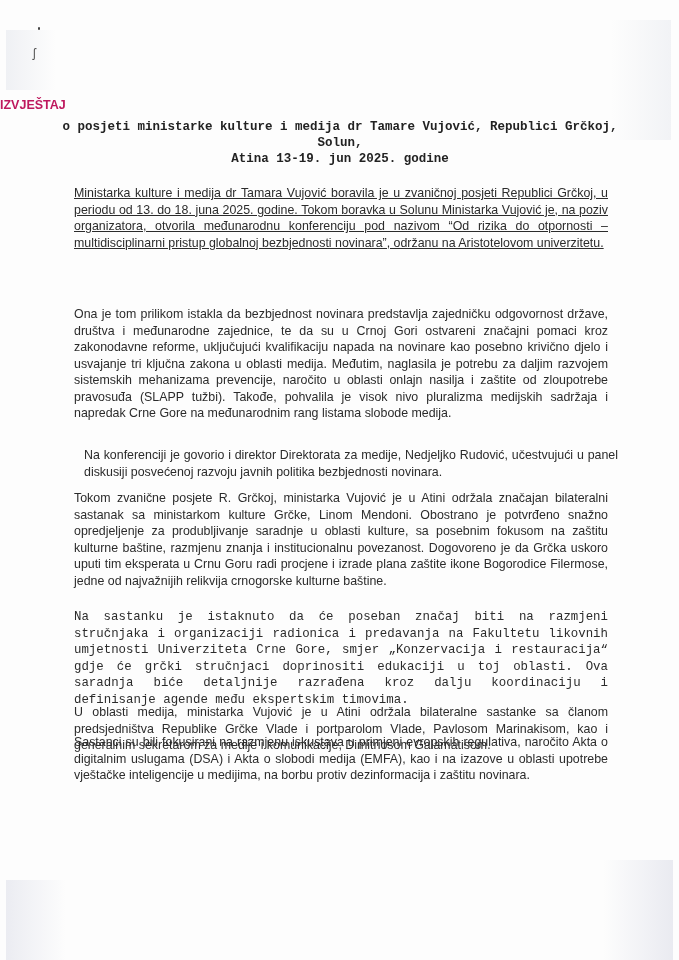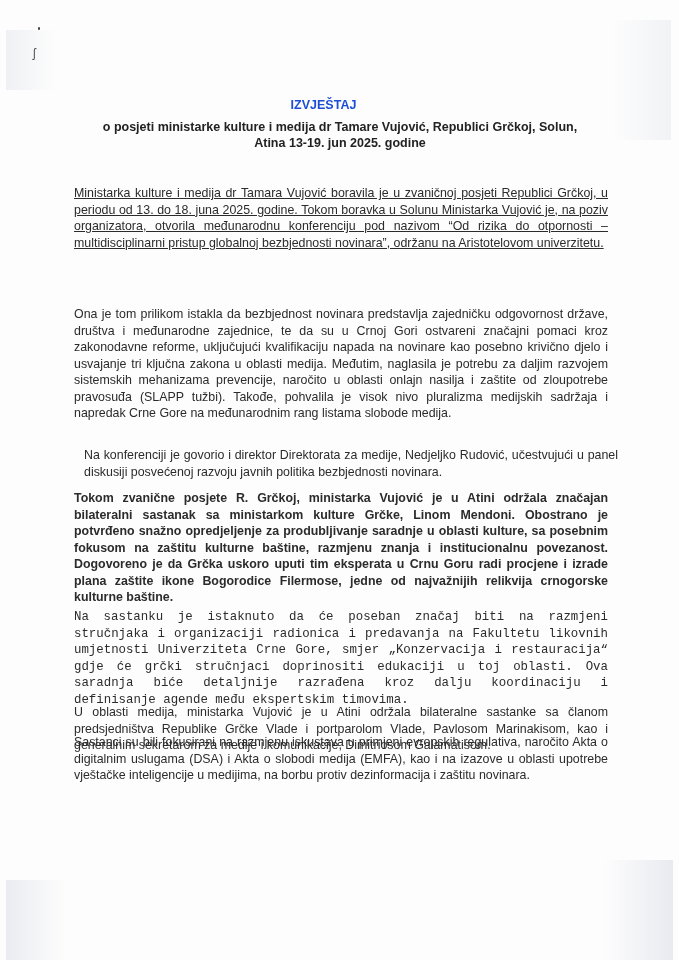--- a/index.html
+++ b/index.html
@@ -56,48 +56,48 @@
       position: absolute;
       left: 33px; top: 47px;
       font-size: 12px;
       color: #555;
       line-height: 1;
     }
     .title {
       position: absolute;
       left: 0; top: 98px;
       width: 647px;
-      text-align: center;
       font-weight: bold;
       font-size: 12.5px;
-      color: #1d4ed8;
+      color: #be185d;
     }
     .subtitle {
       position: absolute;
       left: 60px; top: 119px;
       width: 560px;
       text-align: center;
       font-weight: bold;
       font-size: 12.5px;
       line-height: 16px;
       color: #222;
+      font-family: Liberation Mono, monospace;
     }
     .body-text {
       position: absolute;
       left: 74px;
       width: 534px;
       font-size: 12.4px;
       line-height: 16.5px;
       text-align: justify;
       color: #2b2b2b;
     }
     .p1 { top: 185px; text-decoration: underline; }
     .p2 { top: 306px; }
     .p3 { top: 437px; }
-    .p4 { top: 490px; font-weight: bold; }
+    .p4 { top: 490px; }
     .p5 { top: 609px; font-family: Liberation Mono, monospace; }
     .p6 { top: 704px; }
     .p7 { top: 734px; }
   </style>
 </head>
 <body>
 
 <div class="page">
   <div class="scan-shade-top-left"></div>
   <div class="scan-shade-top-right"></div>

